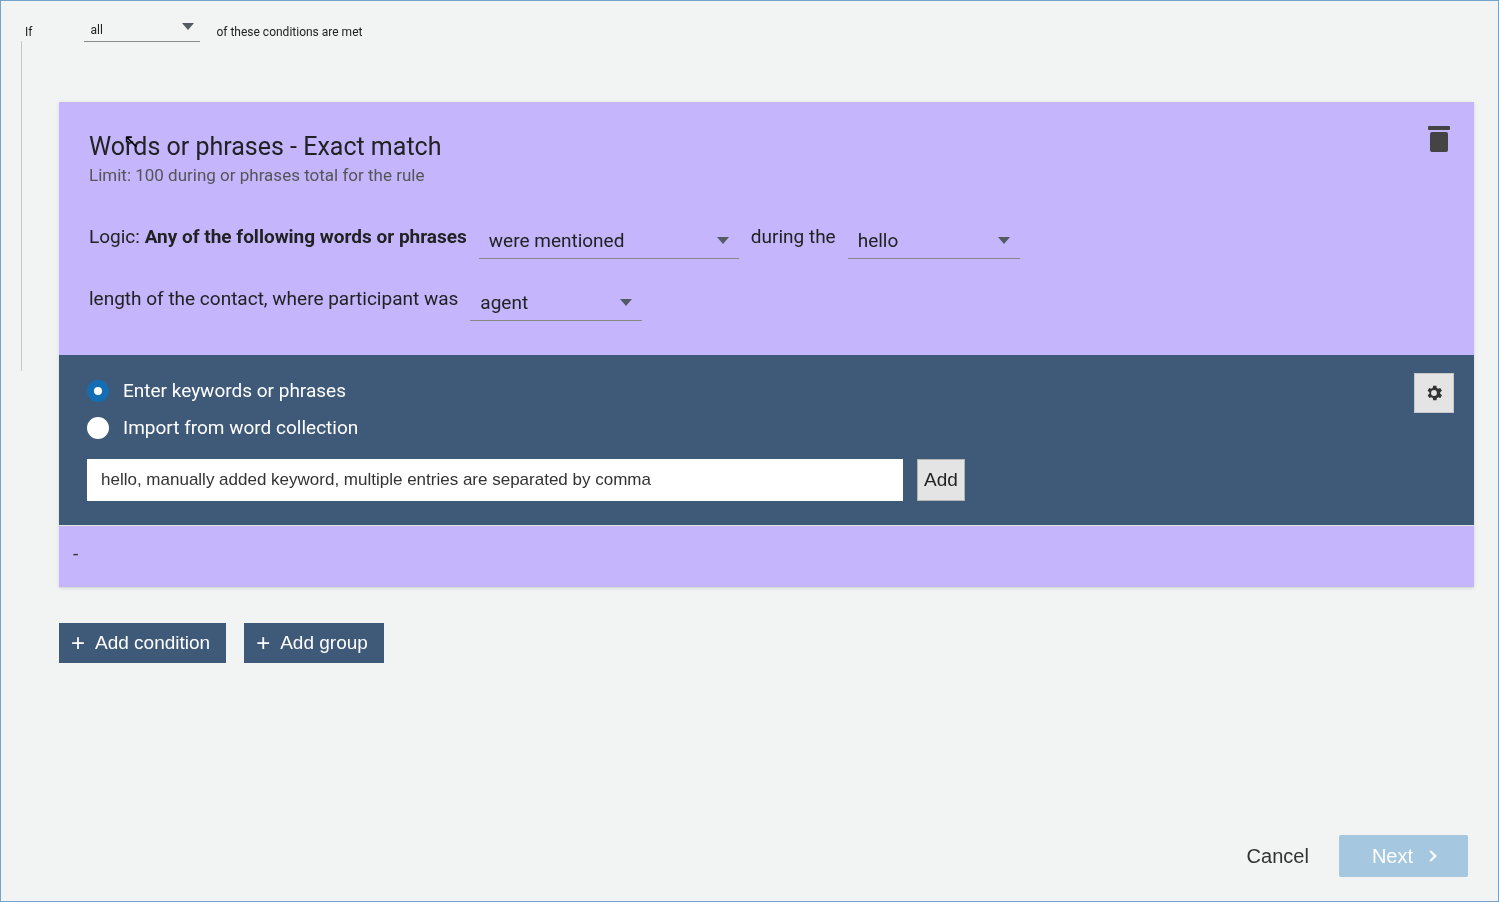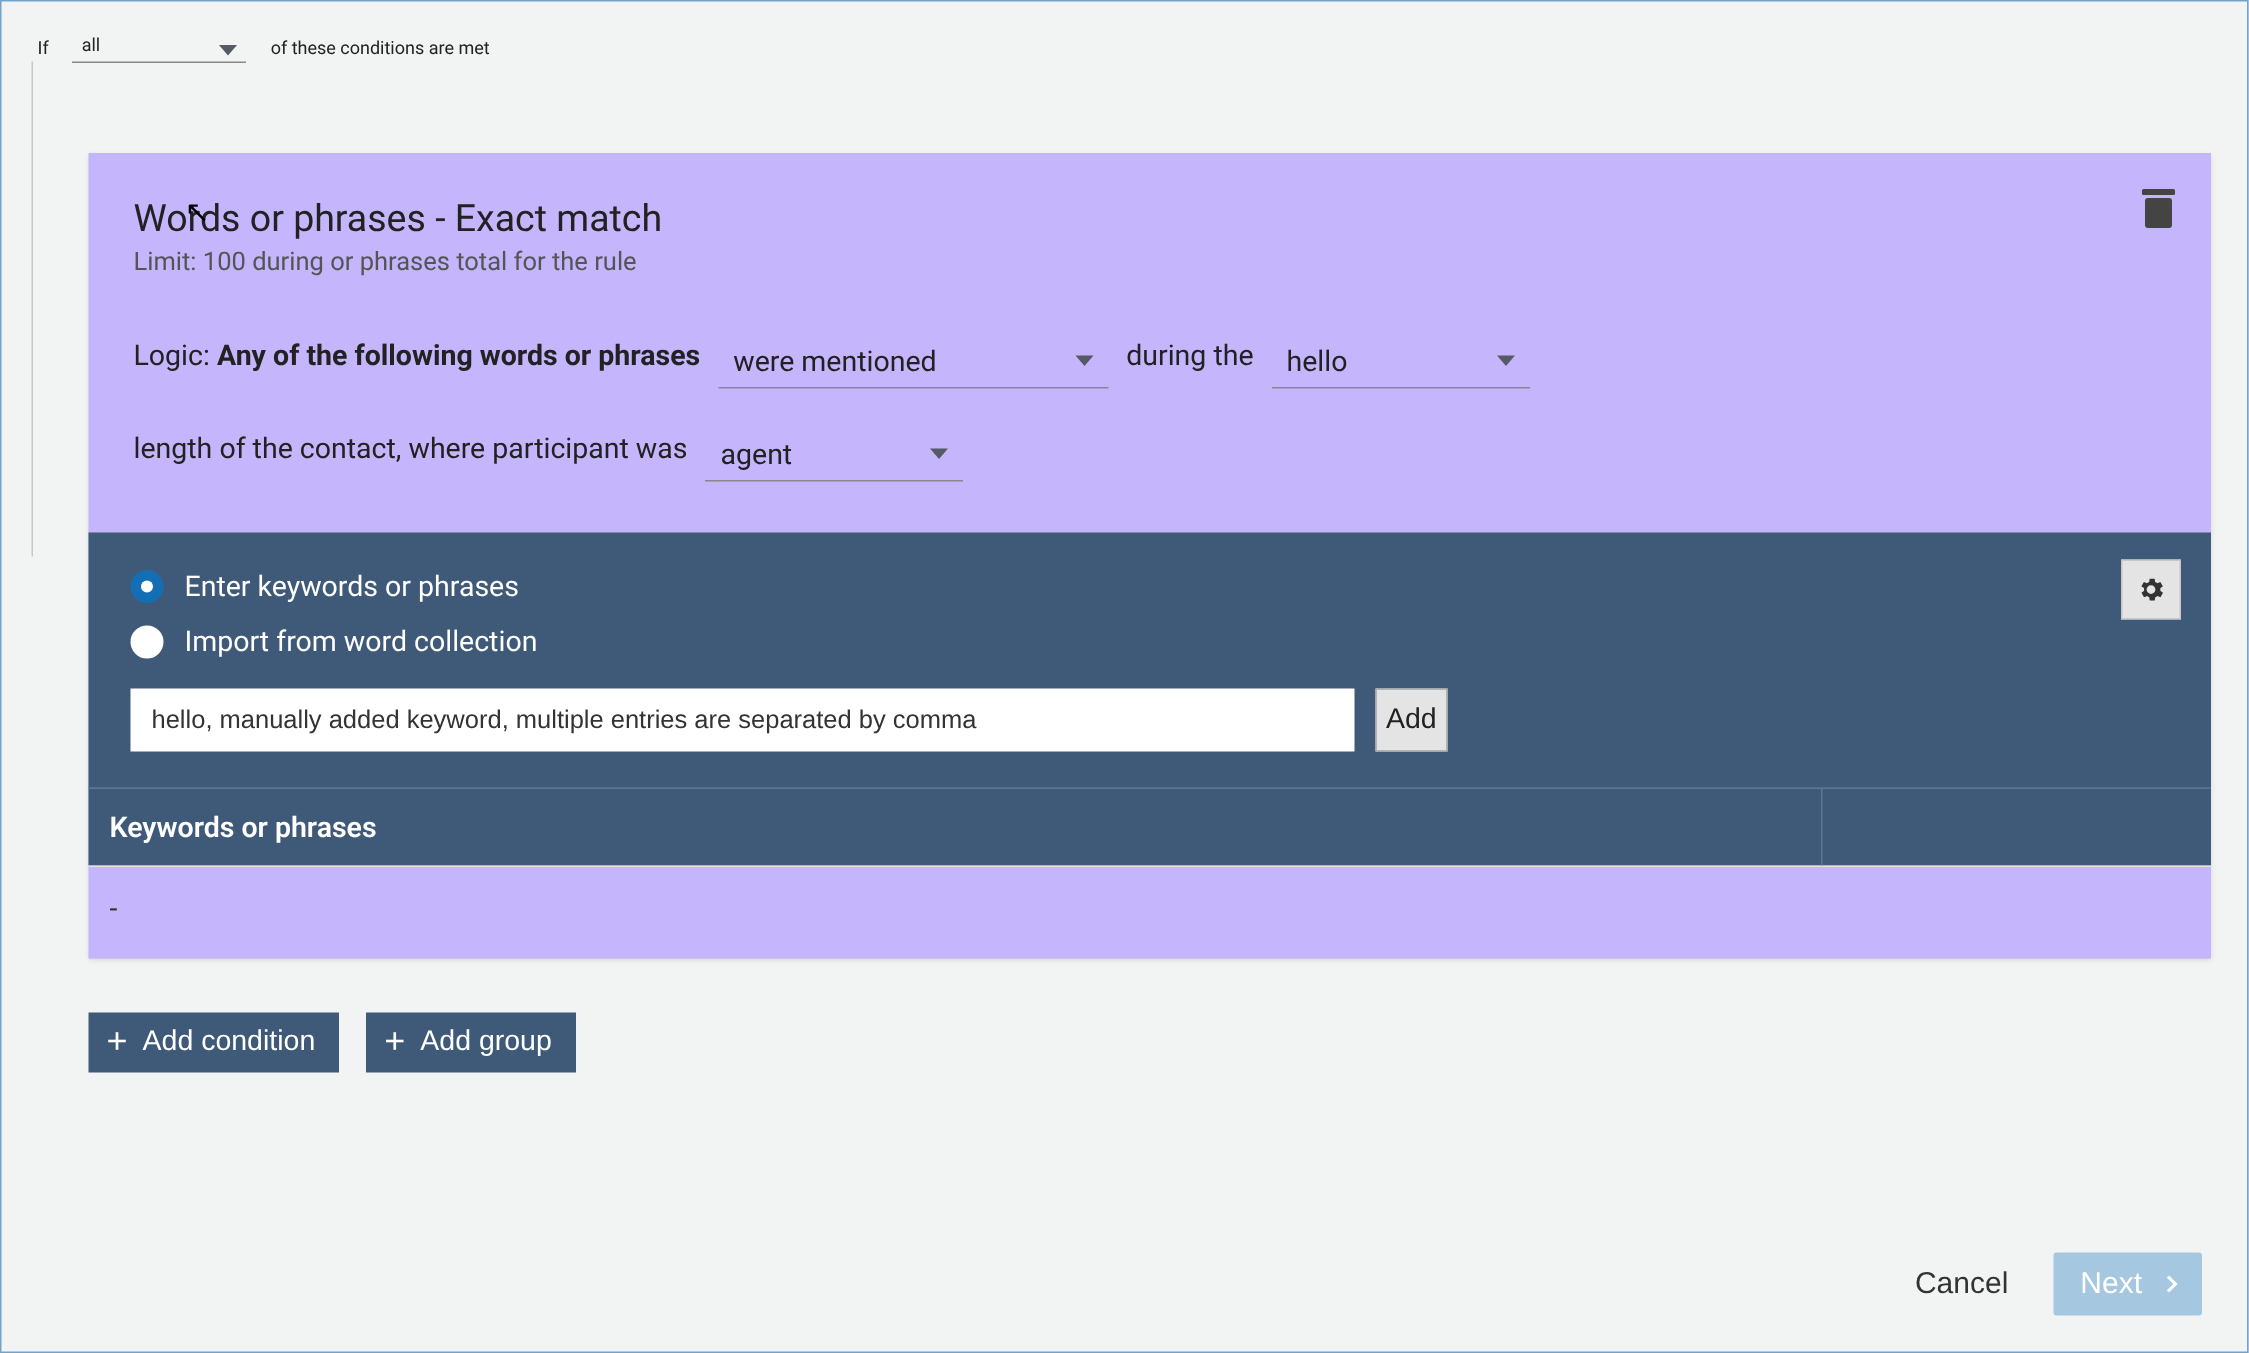--- a/index.html
+++ b/index.html
@@ -7,22 +7,22 @@
   body {
     font-family: -apple-system, BlinkMacSystemFont, "Segoe UI", Roboto, Helvetica, Arial, sans-serif;
     background: #f2f3f3;
     border: 1px solid #71a3cc;
     padding: 20px 24px 24px 24px;
     color: #16191f;
     min-height: 902px;
     position: relative;
   }
   .top-line { display: flex; align-items: center; gap: 16px; font-size: 12px; color: #222; }
-  .dd-all { display: inline-flex; align-items: flex-end; justify-content: space-between;
-            width: 116px; border-bottom: 1px solid #888; padding: 2px 6px 4px 6px; cursor: pointer; }
+  .dd-all { display: inline-flex; align-items: flex-start; justify-content: space-between;
+            width: 116px; border-bottom: 1px solid #888; padding: 2px 6px 4px 6px; cursor: pointer; margin-left: 36px; }
   .caret { width: 0; height: 0; border-left: 6px solid transparent; border-right: 6px solid transparent; border-top: 7px solid #545b64; }
   .chev-right { display:inline-block; width: 8px; height: 8px; border-top: 2px solid #fff; border-right: 2px solid #fff; transform: rotate(45deg);}
   .card {
     background: #c4b5fd; margin-top: 60px; margin-left: 34px;
     box-shadow: 0 1px 1px rgba(0,0,0,.05), 0 1px 4px rgba(0,0,0,.1);
     padding: 30px 30px 0 30px; position: relative;
   }
   .vrule { position: absolute; left: 20px; top: 40px; width: 1px; height: 330px; background: #c7c7c7; }
   .title { font-size: 25px; font-weight: 400; color: #222; }
   .subtitle { font-size: 17px; color: #555; margin-top: 4px; }
@@ -51,21 +51,21 @@
   .th { color: #fff; font-weight: 600; font-size: 19px; padding: 14px 14px; }
   .th1 { flex: 1 1 auto; }
   .th2 { width: 260px; border-left: 1px solid #5e7691; }
   .table-row { padding: 16px 14px; font-size: 19px; color: #333; border-top: 1px solid #e3e3e3; }
   .actions { display: flex; gap: 18px; margin-top: 36px; margin-left: 34px;}
   .dark-btn { background: #3f5a78; color: #fff; border: none; height: 40px; padding: 0 16px 0 12px;
               font-size: 19px; display: inline-flex; align-items: center; gap: 10px; cursor: pointer; }
   .plus { font-size: 24px; line-height: 0; display: inline-block; }
   .footer { position: absolute; right: 30px; bottom: 24px; display: flex; align-items: center; gap: 30px; }
   .cancel { font-size: 20px; color: #333; cursor: pointer; background: none; border: none; }
-  .next { background: #a5c8e0; color: #fff; border: none; height: 42px; padding: 0 18px;
+  .next { background: #a5c8e0; color: #fff; border: none; height: 42px; padding: 0 33px;
           font-size: 20px; display: inline-flex; align-items: center; gap: 14px; cursor: pointer; border-radius: 2px;}
   .cursor { position: absolute; top: 128px; left: 122px; font-size: 20px; color: #000; pointer-events:none;}
 </style>
 </head>
 <body>
 
 <div class="vrule"></div>
 
 <div class="top-line">
   <span>If</span>
@@ -127,24 +127,20 @@
     <div class="radio-row">
       <span class="radio-outer"></span>
       <span>Import from word collection</span>
     </div>
     <div class="input-row">
       <input class="kw-input" type="text" value="hello, manually added keyword, multiple entries are separated by comma" style="">
       <button class="add-btn">Add</button>
     </div>
   </div>
 
-  <div class="table-head" style="margin-left:-30px; margin-right:-30px;">
-    <div class="th th1">Keywords or phrases</div>
-    <div class="th th2"></div>
-  </div>
   <div class="table-row" style="margin-left:-30px; margin-right:-30px; padding-bottom:22px;">-</div>
 </div>
 
 <div class="actions">
   <button class="dark-btn">
     <span class="plus">+</span>
     <span>Add condition</span>
   </button>
   <button class="dark-btn">
     <span class="plus">+</span>

